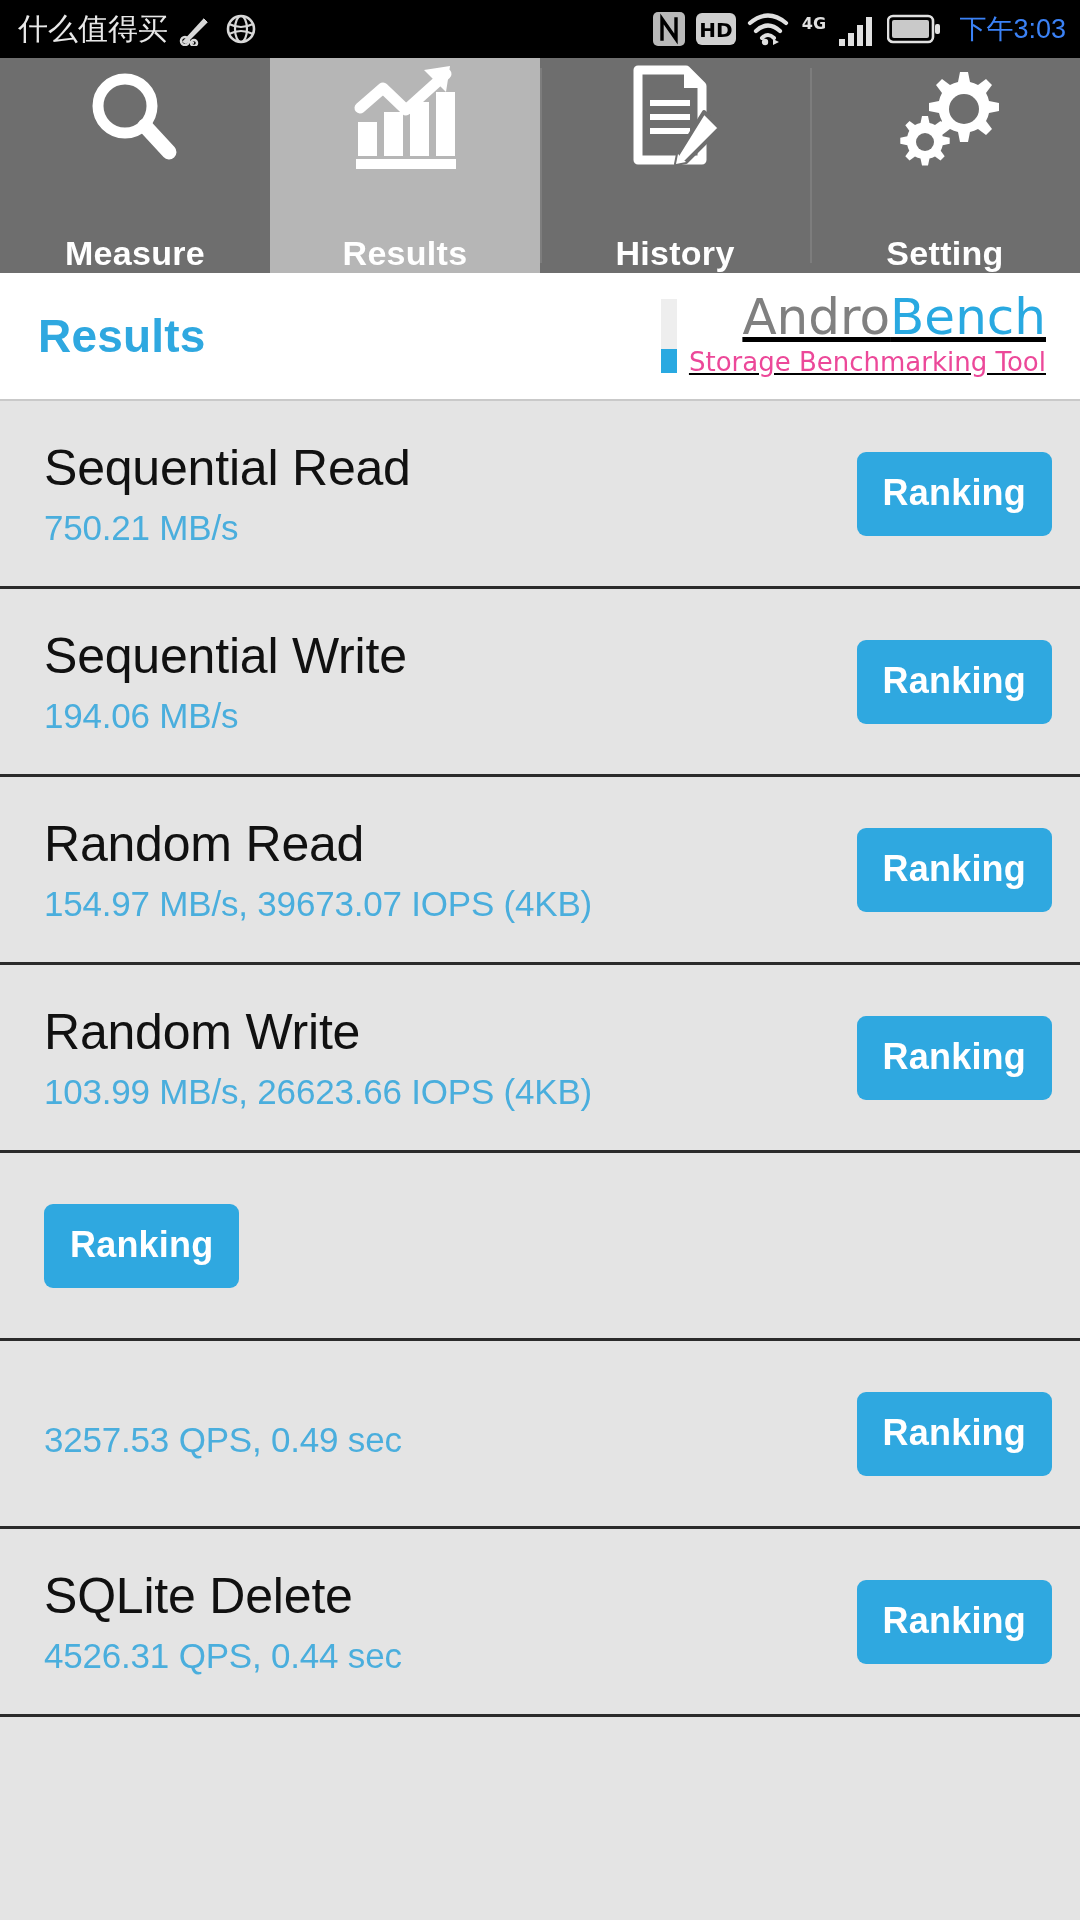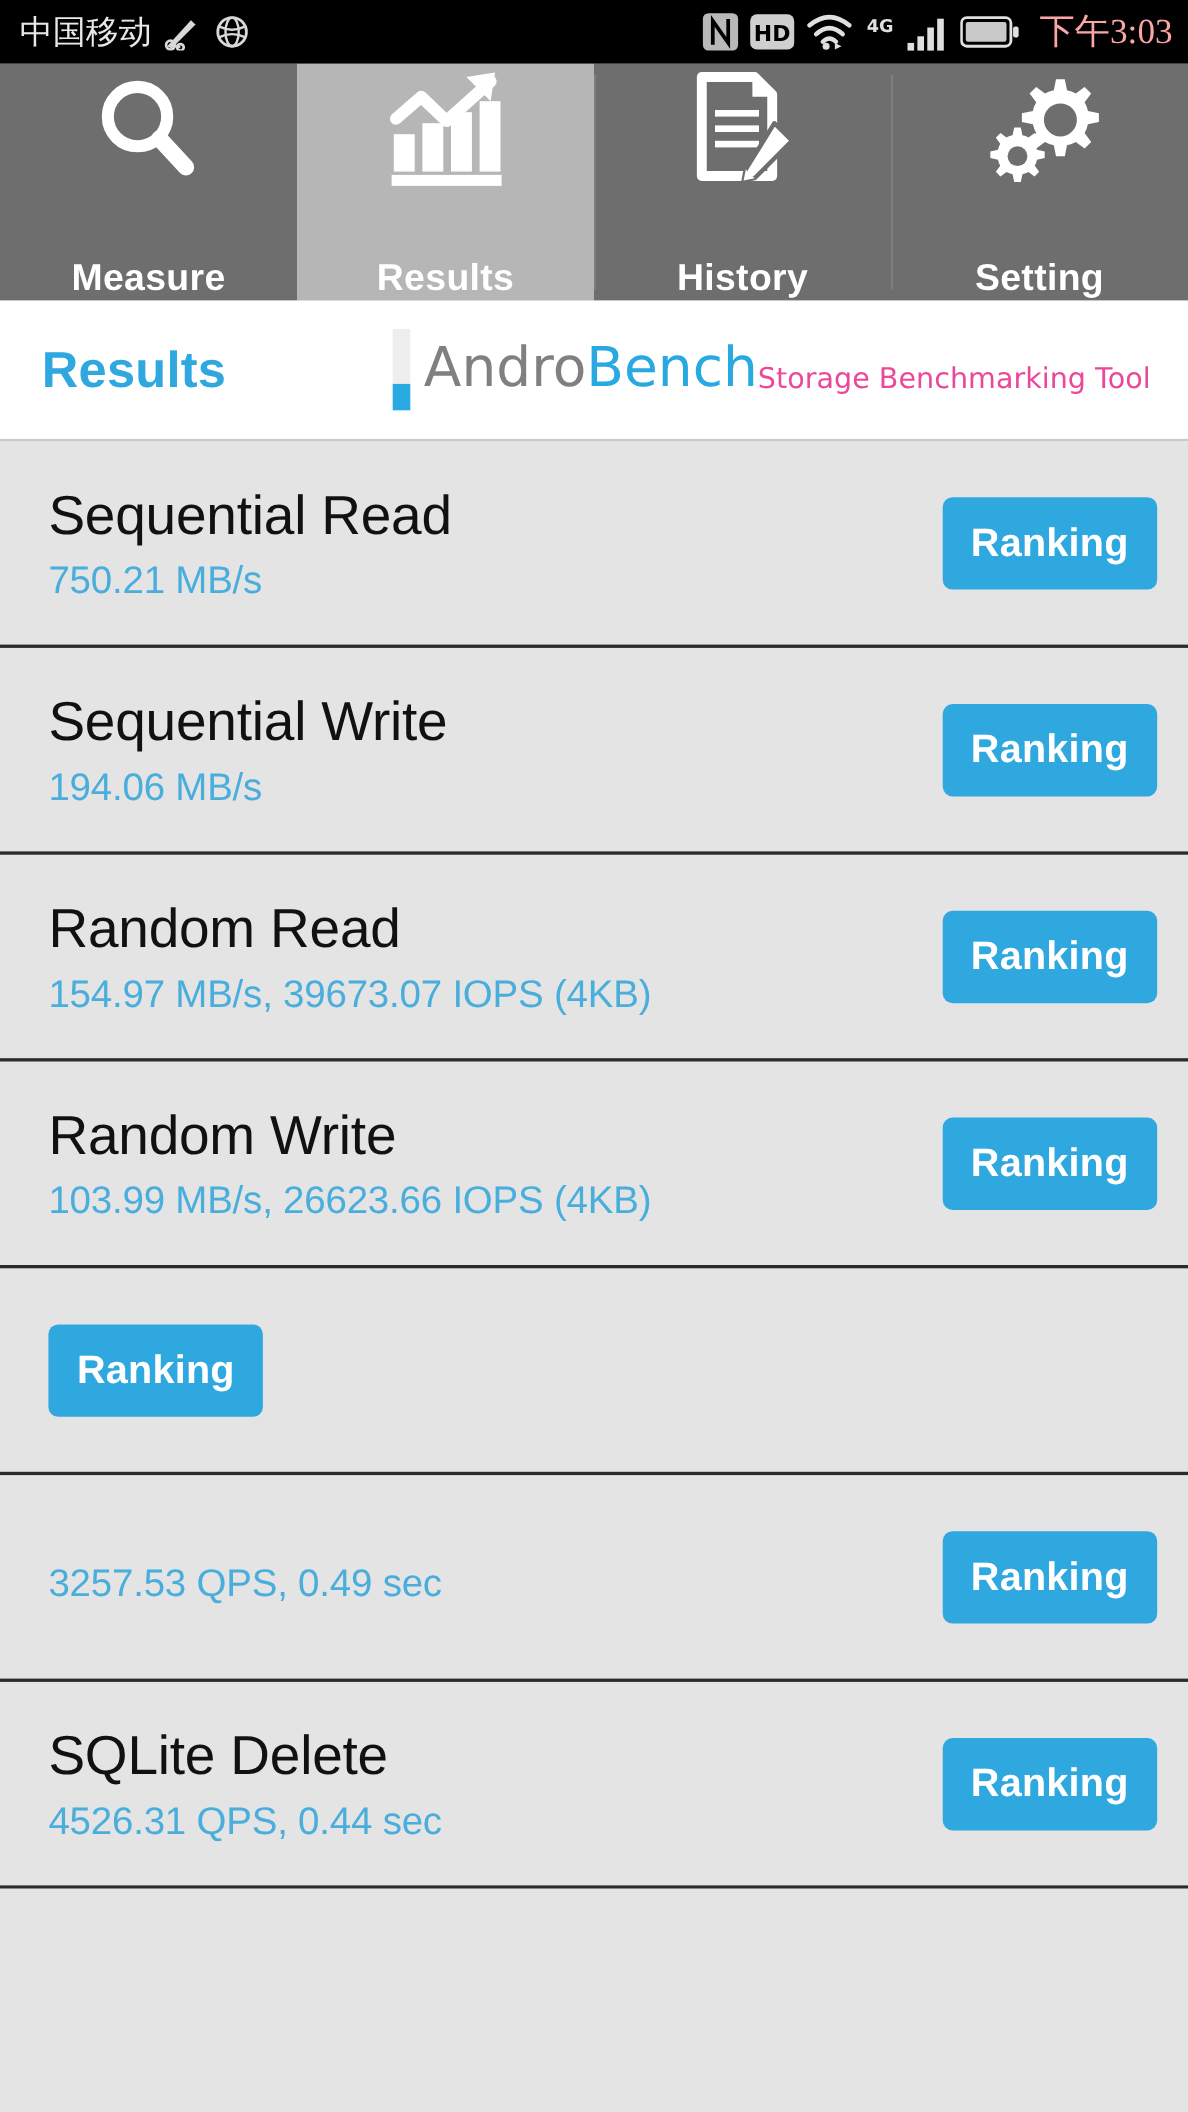--- a/index.html
+++ b/index.html
@@ -23,24 +23,24 @@
   .sb-left { display: flex; align-items: center; gap: 10px; }
   .sb-carrier {
     font-size: 30px;
     color: #e8e8e8;
     letter-spacing: 0px;
     font-family: "DejaVu Sans", sans-serif;
   }
   .sb-spacer { flex: 1; }
   .sb-right { display: flex; align-items: center; gap: 9px; }
   .sb-time {
-    font-size: 32px;
-    color: #fca5a5;
+    font-size: 27px;
+    color: #3b82f6;
     margin-left: 9px;
-    font-family: Liberation Serif, serif;
+    font-family: Liberation Sans, sans-serif;
     white-space: nowrap;
   }
   .icn { display: block; }
 
   
   .tabbar {
     height: 215px;
     display: flex;
     background: #6e6e6e;
   }
@@ -101,21 +101,21 @@
   }
   .logo-bar {
     width: 16px;
     height: 74px;
     display: flex;
     flex-direction: column;
     margin-top: 4px;
   }
   .logo-bar .lb-top { flex: 1; background: #eeeeee; }
   .logo-bar .lb-bot { height: 24px; background: #29a9e1; }
-  .logo-text { display: flex; flex-direction: row; align-items: flex-end; }
+  .logo-text { display: flex; flex-direction: column; align-items: flex-end; text-decoration: underline; }
   .logo-wordmark {
     font-size: 50px;
     color: #808080;
     line-height: 1.02;
     white-space: nowrap;
     font-family: "DejaVu Sans", sans-serif;
   }
   .logo-wordmark .blue { color: #29a9e1; }
   .logo-sub {
     font-size: 26px;
@@ -189,21 +189,21 @@
     letter-spacing: 2px;
     font-family: "DejaVu Sans", sans-serif;
   }
   .bottom-fill { background: #e4e4e4; position: relative; }
 </style>
 </head>
 <body>
 
 <div class="statusbar">
   <div class="sb-left">
-    <span class="sb-carrier">中国移动</span>
+    <span class="sb-carrier">什么值得买</span>
     <span>
       <svg class="icn" width="36" height="34" viewBox="0 0 36 34">
         <path d="M4 30 L26 6 L30 10 L8 32 Z" fill="#d8d8d8"></path>
         <path d="M26 6 L30 10" stroke="#000" stroke-width="1"></path>
         <circle cx="7" cy="29" r="4" fill="none" stroke="#d8d8d8" stroke-width="2.5"></circle>
         <circle cx="16" cy="31" r="3" fill="none" stroke="#d8d8d8" stroke-width="2.5"></circle>
         <path d="M7 29 L16 31" stroke="#d8d8d8" stroke-width="2"></path>
       </svg>
     </span>
     <span>

